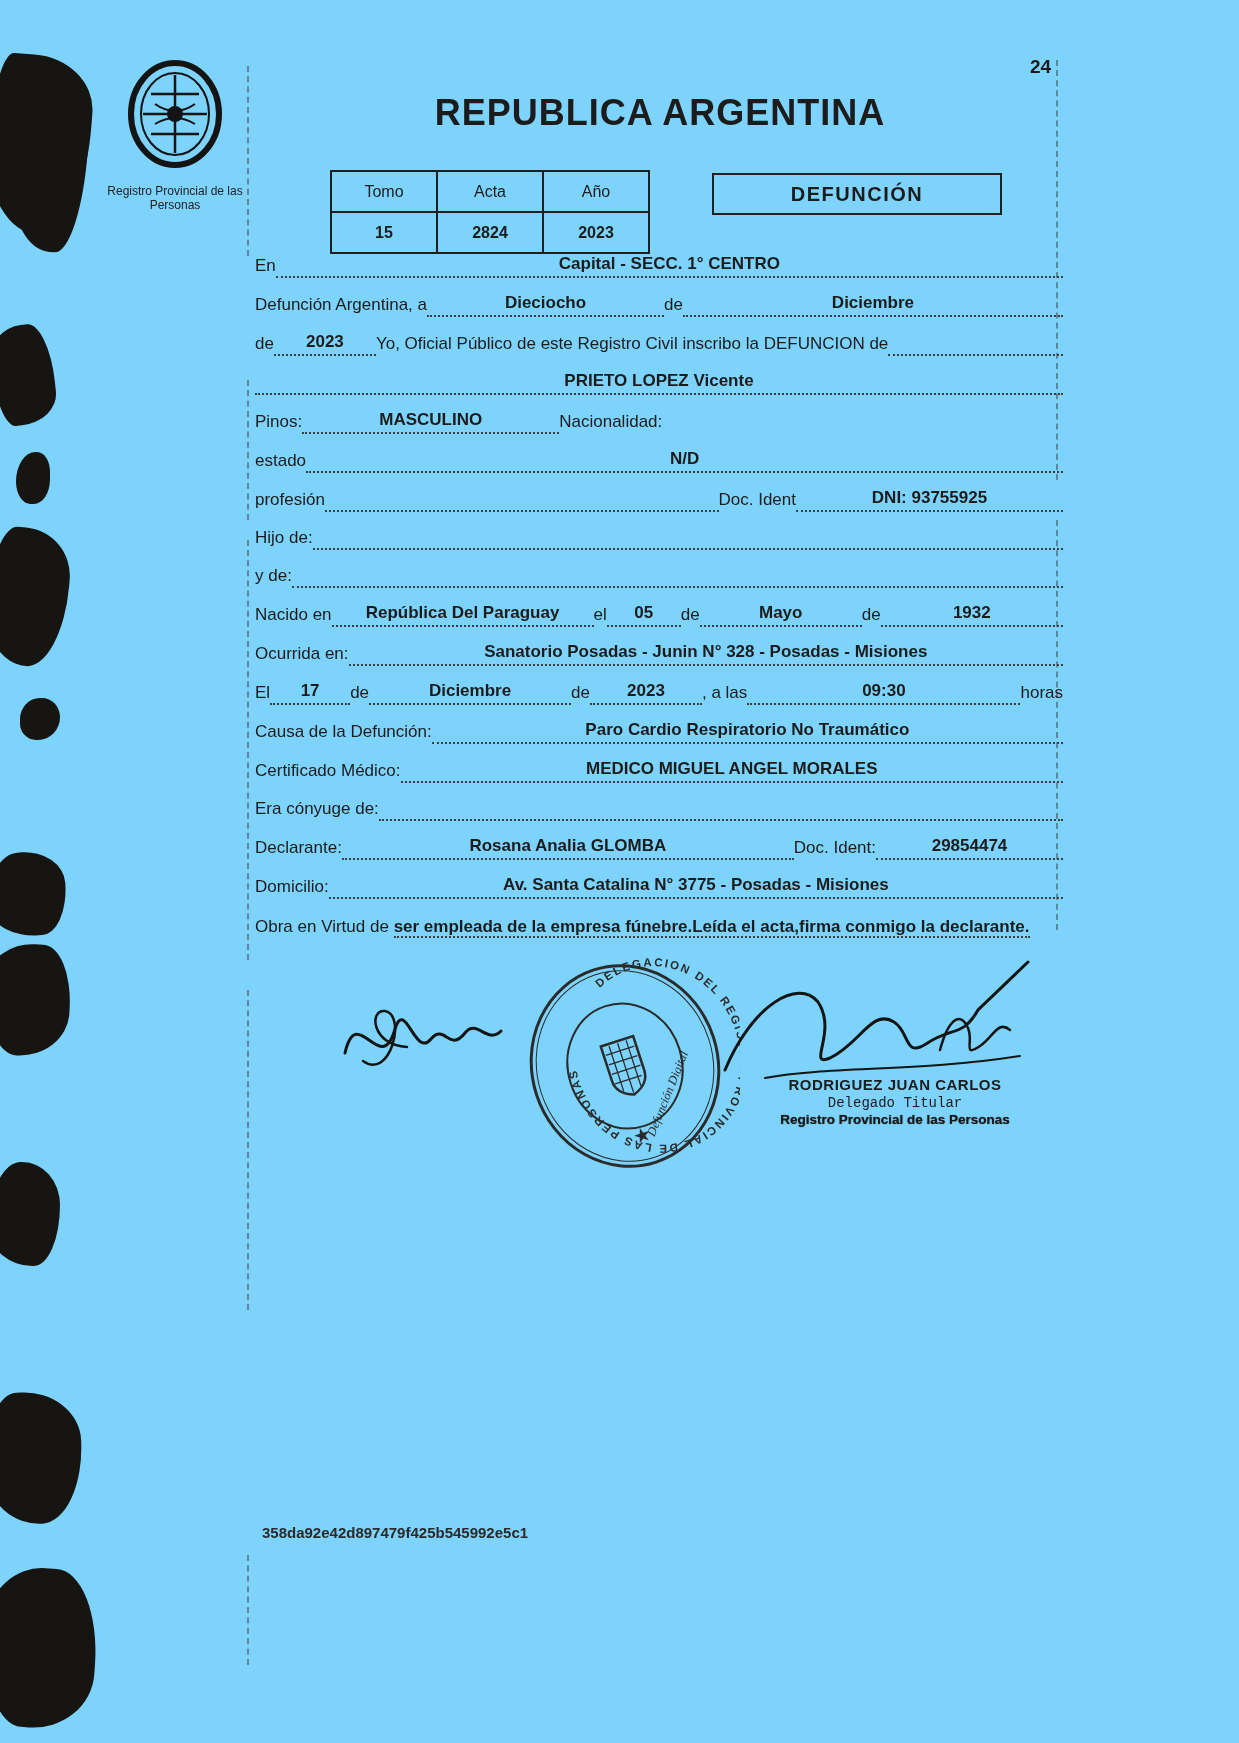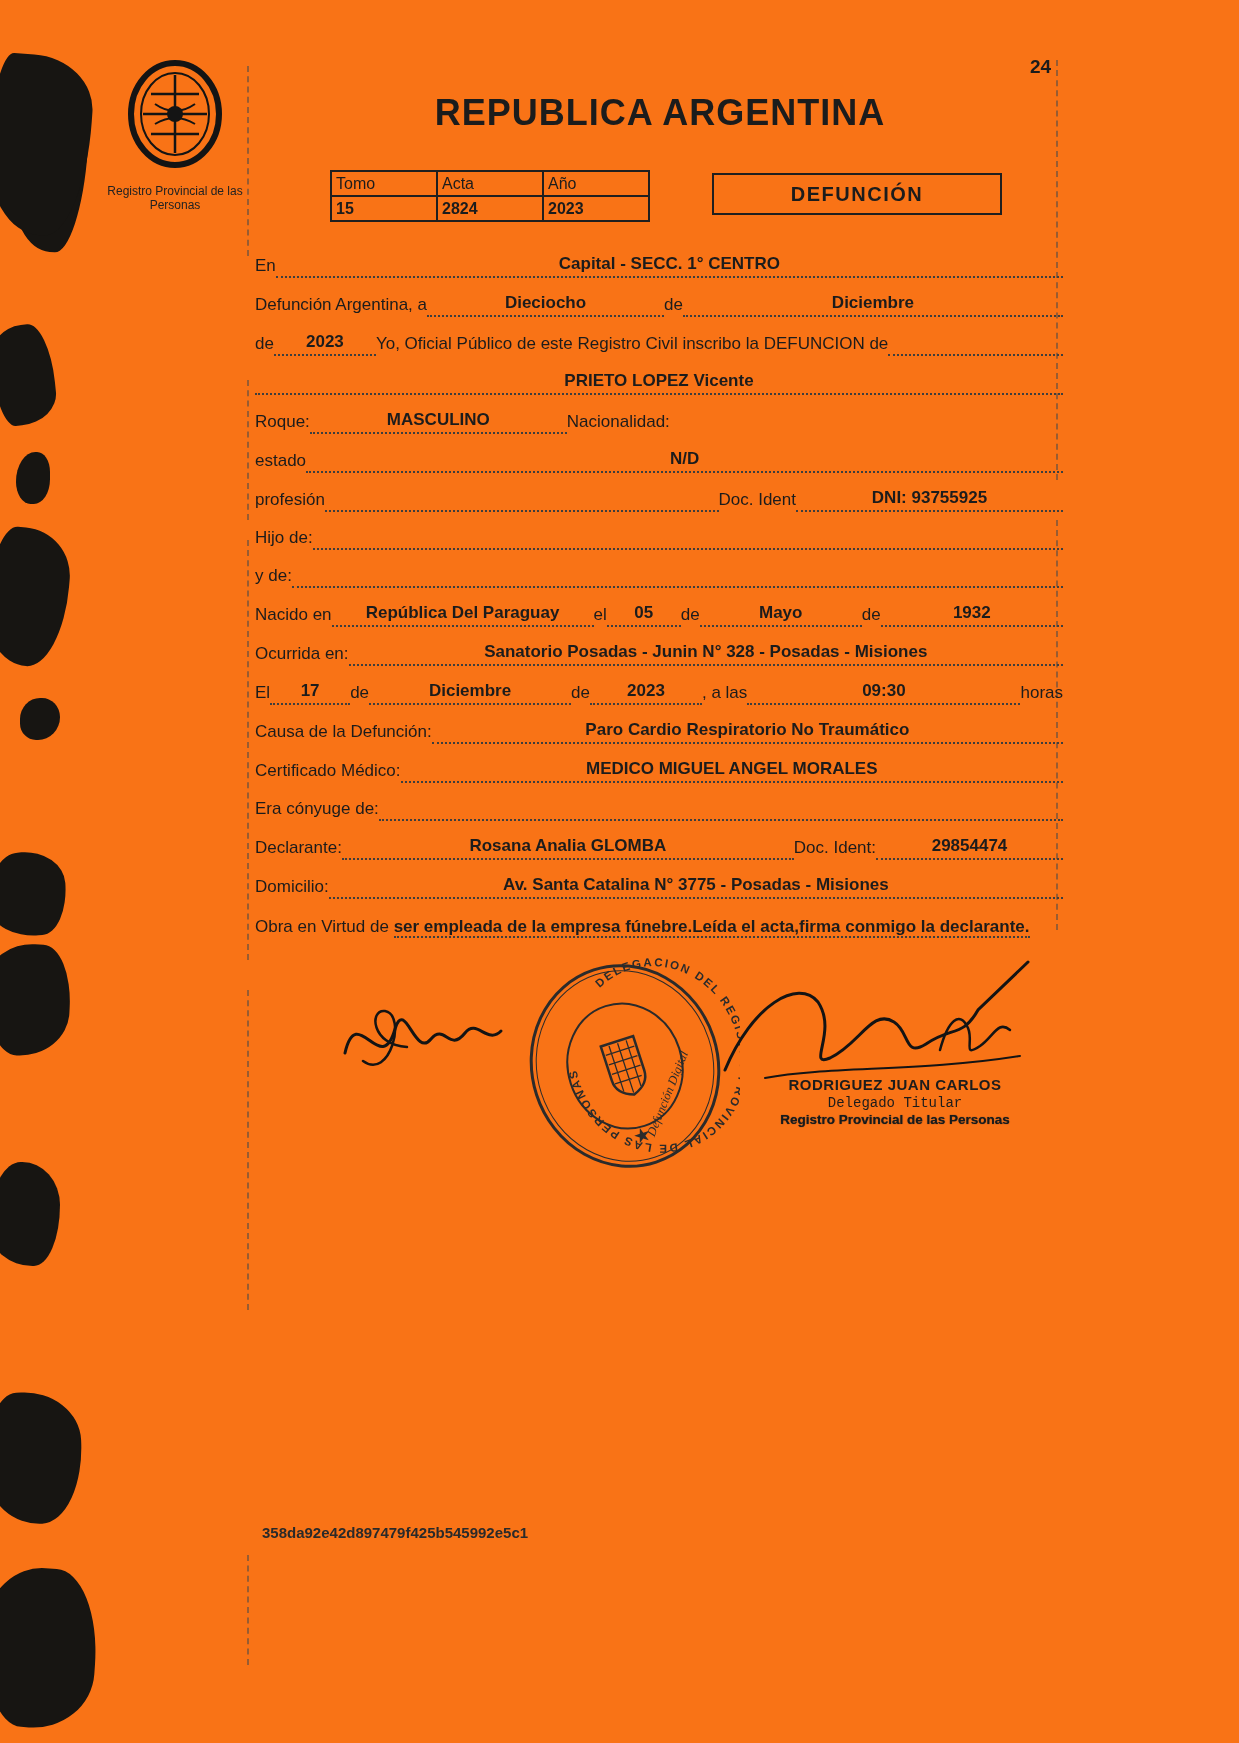--- a/index.html
+++ b/index.html
@@ -1,32 +1,32 @@
 <!DOCTYPE html>
 <html><head>
 <meta charset="utf-8">
 <style>
   html,body { margin:0; padding:0; background:#9a9a9a; }
   .page {
     position:relative; width:1239px; height:1743px; margin:0 auto;
-    background:#f97316; overflow:hidden;
+    background:#7dd3fc; overflow:hidden;
     font-family:"Liberation Sans", sans-serif; color:#1c1c1c;
   }
   
   .smudge { position:absolute; background:#171512; }
   
   .vdash { position:absolute; border-left:2px dashed #4a4a4a; opacity:.55; width:0; }
   .page-number { position:absolute; left:1030px; top:56px; font-size:19px; font-weight:bold; }
   .logo-wrap { position:absolute; left:100px; top:60px; width:150px; text-align:center; }
   .logo-caption { font-size:12px; line-height:14px; margin-top:2px; color:#222; }
   .title { position:absolute; left:255px; top:92px; width:810px; text-align:center;
            font-size:36px; font-weight:bold; letter-spacing:1px; }
   .rec-table { position:absolute; left:330px; top:170px; border-collapse:collapse; }
-  .rec-table td { border:2px solid #1f1f1f; width:96px; height:23px; 
-                  font-size:16px; padding:0 4px; }
+  .rec-table td { border:2px solid #1f1f1f; width:96px; height:23px; text-align:center;
+                  font-size:16px; padding:8px 4px; }
   .rec-table .vals td { font-weight:bold; }
   .def-box { position:absolute; left:712px; top:173px; width:286px; height:38px;
              border:2px solid #1f1f1f; display:flex; align-items:center; justify-content:center;
              font-size:20px; font-weight:bold; letter-spacing:1.5px; }
   .content { position:absolute; left:255px; top:253px; width:808px; }
   .line { display:flex; align-items:flex-end; margin-bottom:14px;
           font-size:17px; line-height:22px; }
   .lbl { white-space:nowrap; padding-bottom:1px; }
   .dval { border-bottom:2px dotted #3e3e3e; text-align:center; font-weight:bold;
           padding:0 6px 1px; min-height:21px; }
@@ -119,21 +119,21 @@
       <span class="dval" style="width:90px">2023</span>
       <span class="lbl">Yo, Oficial Público de este Registro Civil inscribo la DEFUNCION de</span>
       <span class="dval grow"></span>
     </div>
 
     <div class="line">
       <span class="dval grow">PRIETO LOPEZ Vicente</span>
     </div>
 
     <div class="line">
-      <span class="lbl">Roque:</span>
+      <span class="lbl">Pinos:</span>
       <span class="dval" style="width:245px">MASCULINO</span>
       <span class="lbl">Nacionalidad:</span>
     </div>
 
     <div class="line">
       <span class="lbl">estado</span>
       <span class="dval grow">N/D</span>
     </div>
 
     <div class="line">

